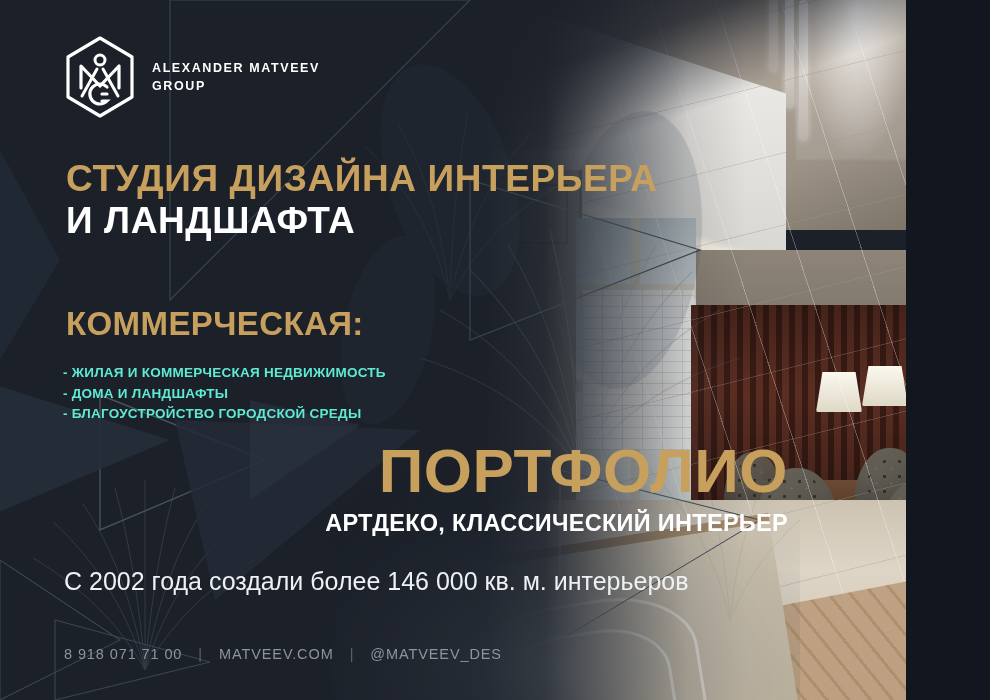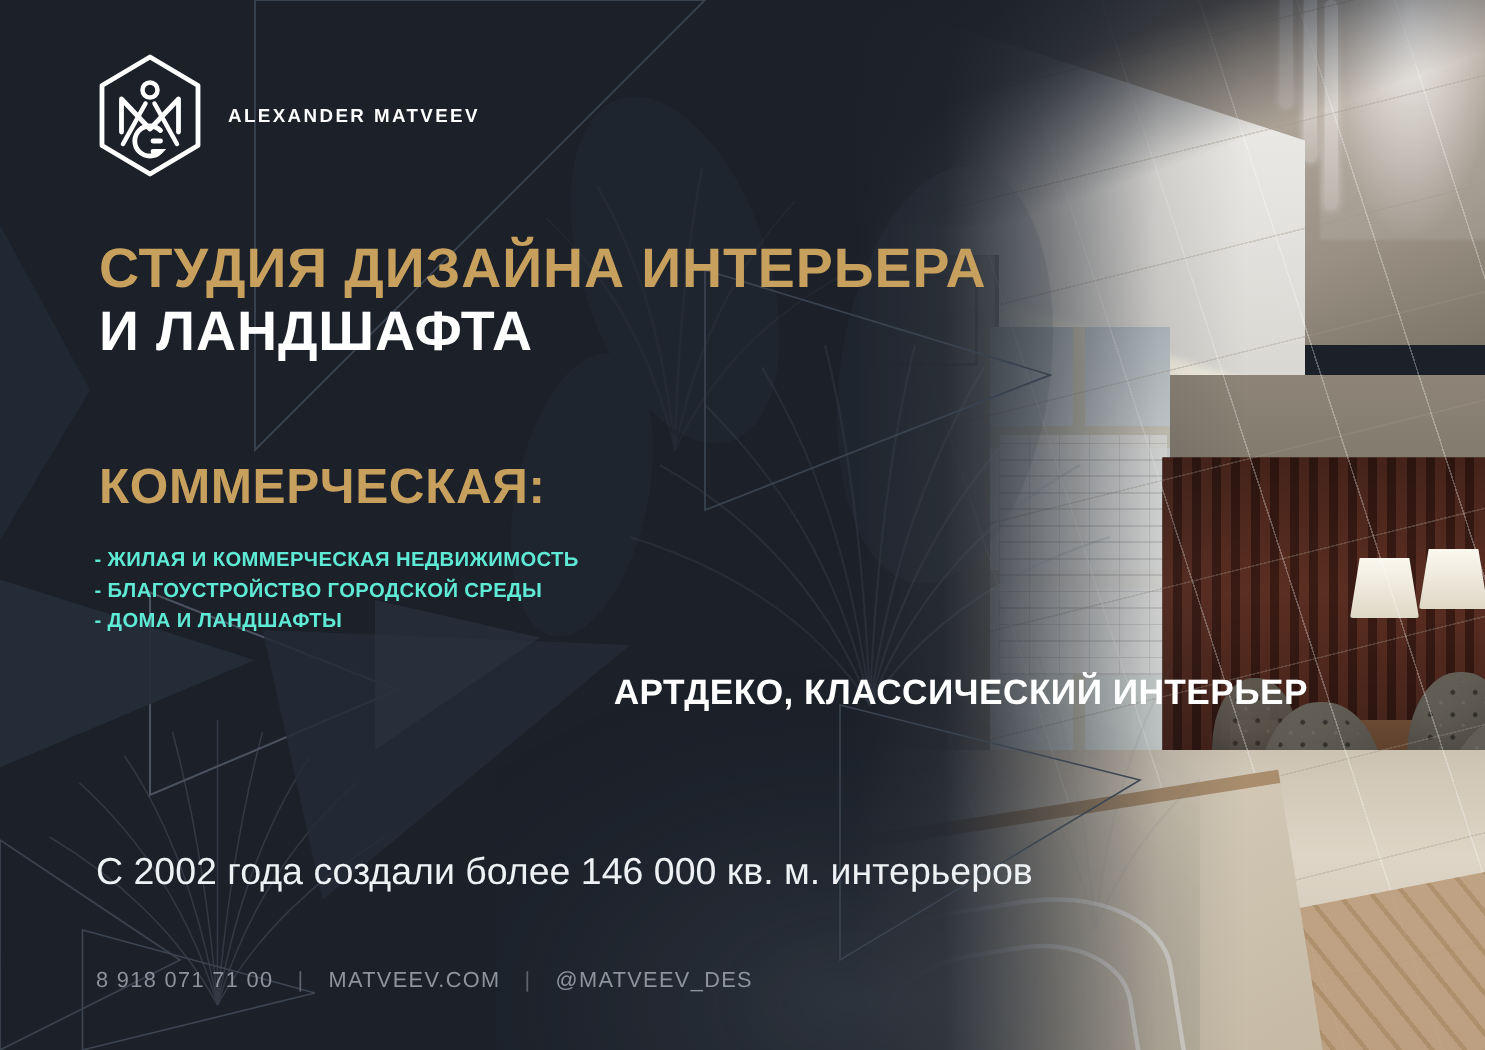--- a/index.html
+++ b/index.html
@@ -4,21 +4,21 @@
 <style>
   * { margin:0; padding:0; box-sizing:border-box; }
   html, body {
     width:990px; height:700px;
     background:#12161f;
     font-family:"Liberation Sans", sans-serif;
     overflow:hidden;
   }
   #poster {
     position:relative;
-    width:990px; height:700px;
+    width:906px; height:700px;
     background:#1b2029;
     overflow:hidden;
   }
 
   
   .photo-wrap{
     position:absolute; top:0; right:0; width:420px; height:700px;
     overflow:hidden;
   }
   .photo{ position:absolute; inset:0; }
@@ -370,36 +370,38 @@
         <polygon points="36,2 68,21 68,61 36,80 4,61 4,21" fill="none" stroke="#ffffff" stroke-width="3.2" stroke-linejoin="round"></polygon>
         <circle cx="36" cy="24" r="5" fill="none" stroke="#ffffff" stroke-width="3"></circle>
         <path d="M17,52 L17,30 L36,50 L55,30 L55,52" fill="none" stroke="#ffffff" stroke-width="3.2" stroke-linecap="round" stroke-linejoin="round"></path>
         <path d="M18,60 L33,33" stroke="#ffffff" stroke-width="3" stroke-linecap="round"></path>
         <path d="M54,60 L39,33" stroke="#ffffff" stroke-width="3" stroke-linecap="round"></path>
         <path d="M43,51 a10,10 0 1 0 0,14 h-5" fill="none" stroke="#ffffff" stroke-width="3.2" stroke-linecap="round"></path>
         <path d="M43,58 h-5" stroke="#ffffff" stroke-width="3.2" stroke-linecap="round"></path>
       </svg>
       <div class="brand-text">
         <div>ALEXANDER MATVEEV</div>
+        <div>GROUP</div>
       </div>
     </div>
 
     <div class="headline">
       <div class="l1">СТУДИЯ ДИЗАЙНА ИНТЕРЬЕРА</div>
       <div class="l2">И ЛАНДШАФТА</div>
     </div>
 
     <div class="designing">КОММЕРЧЕСКАЯ:</div>
     <div class="bullets">
       <div>- ЖИЛАЯ И КОММЕРЧЕСКАЯ НЕДВИЖИМОСТЬ</div>
+      <div>- ДОМА И ЛАНДШАФТЫ</div>
       <div>- БЛАГОУСТРОЙСТВО ГОРОДСКОЙ СРЕДЫ</div>
-      <div>- ДОМА И ЛАНДШАФТЫ</div>
     </div>
 
     <div class="portfolio">
+      <div class="big">ПОРТФОЛИО</div>
       <div class="sub">АРТДЕКО, КЛАССИЧЕСКИЙ ИНТЕРЬЕР</div>
     </div>
 
     <div class="stats">
       <div>С 2002 года создали более 146 000 кв. м. интерьеров</div>
     </div>
 
     <div class="contacts">
       <span>8 918 071 71 00</span>
       <span class="sep">|</span>

